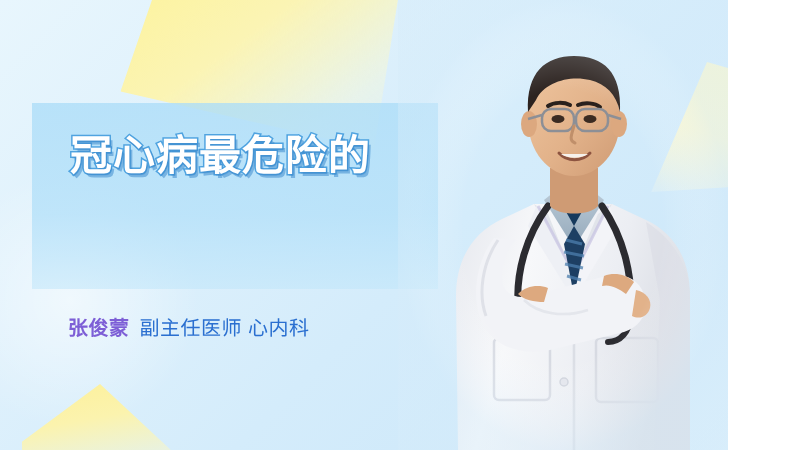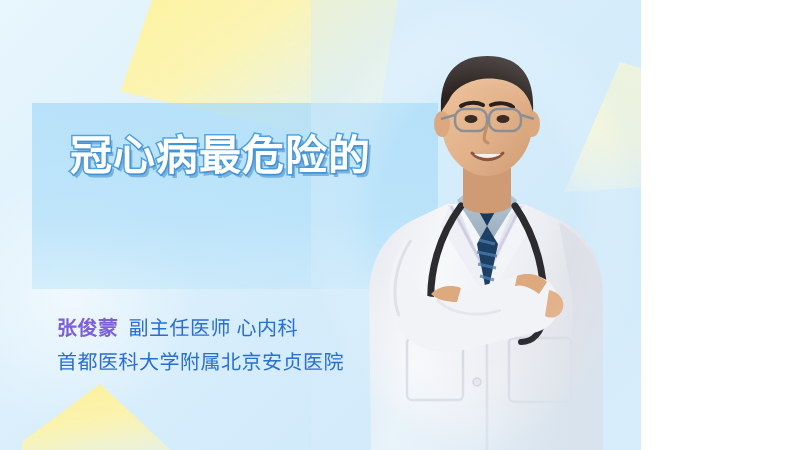--- a/index.html
+++ b/index.html
@@ -4,21 +4,21 @@
 <title>Medical Video Thumbnail</title>
 <style>
   html, body {
     margin: 0;
     padding: 0;
     background: #ffffff;
   }
 
   #stage {
     position: relative;
-    width: 641px;
+    width: 728px;
     height: 450px;
     overflow: hidden;
     font-family: "Liberation Sans", "DejaVu Sans", sans-serif;
     background: linear-gradient(135deg, #e8f6fd 0%, #dff1fc 28%, #d4ecfb 58%, #cfe9fa 80%, #d9eefb 100%);
   }
 
   
   .deco {
     position: absolute;
     pointer-events: none;
@@ -99,24 +99,23 @@
     paint-order: stroke fill;
     text-shadow:
       3px 4px 0 rgba(63,140,206,0.55),
       1px 2px 0 rgba(63,140,206,0.35);
     white-space: nowrap;
   }
 
   
   .credit-block {
     position: absolute;
-    left: 57px;
+    left: 68px;
     top: 312px;
     z-index: 5;
-    font-family: Liberation Serif, serif;
   }
 
   .credit-line {
     line-height: 32px;
     white-space: nowrap;
   }
 
   .credit-name {
     font-size: 20px;
     font-weight: 700;
@@ -163,23 +162,20 @@
 
   <div class="title-panel"></div>
 
   <div class="title-block">
     <div class="title-line">冠心病最危险的</div>
   </div>
 
   <div class="credit-block">
     <div class="credit-line">
       <span class="credit-name">张俊蒙</span><span class="credit-role">副主任医师 心内科</span>
-    </div>
-    <div class="credit-line">
-      <span class="credit-hospital">首都医科大学附属北京安贞医院</span>
     </div>
   </div>
 
   <div class="doctor">
     <svg viewBox="0 0 330 450" xmlns="http://www.w3.org/2000/svg" aria-hidden="true">
       <defs>
         <linearGradient id="coatG" x1="0" y1="0" x2="1" y2="0.3">
           <stop offset="0%" stop-color="#e6e8ee"></stop>
           <stop offset="35%" stop-color="#f7f8fa"></stop>
           <stop offset="70%" stop-color="#eceef3"></stop>

